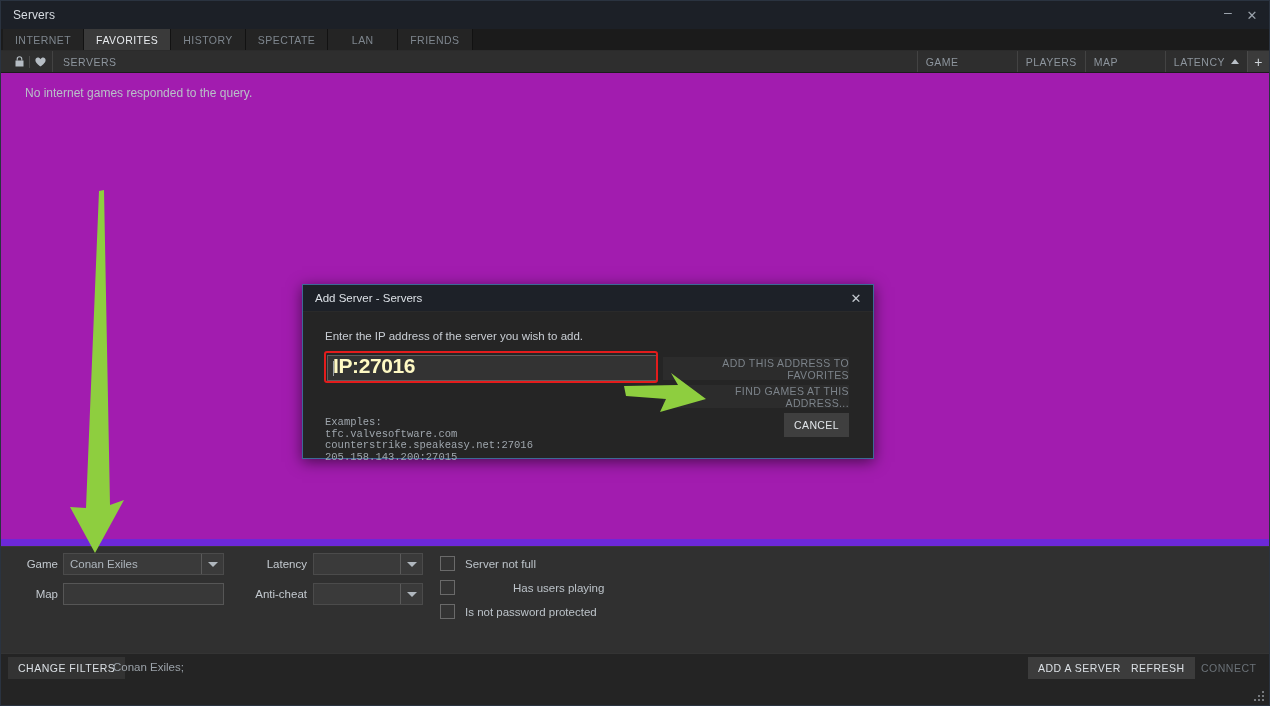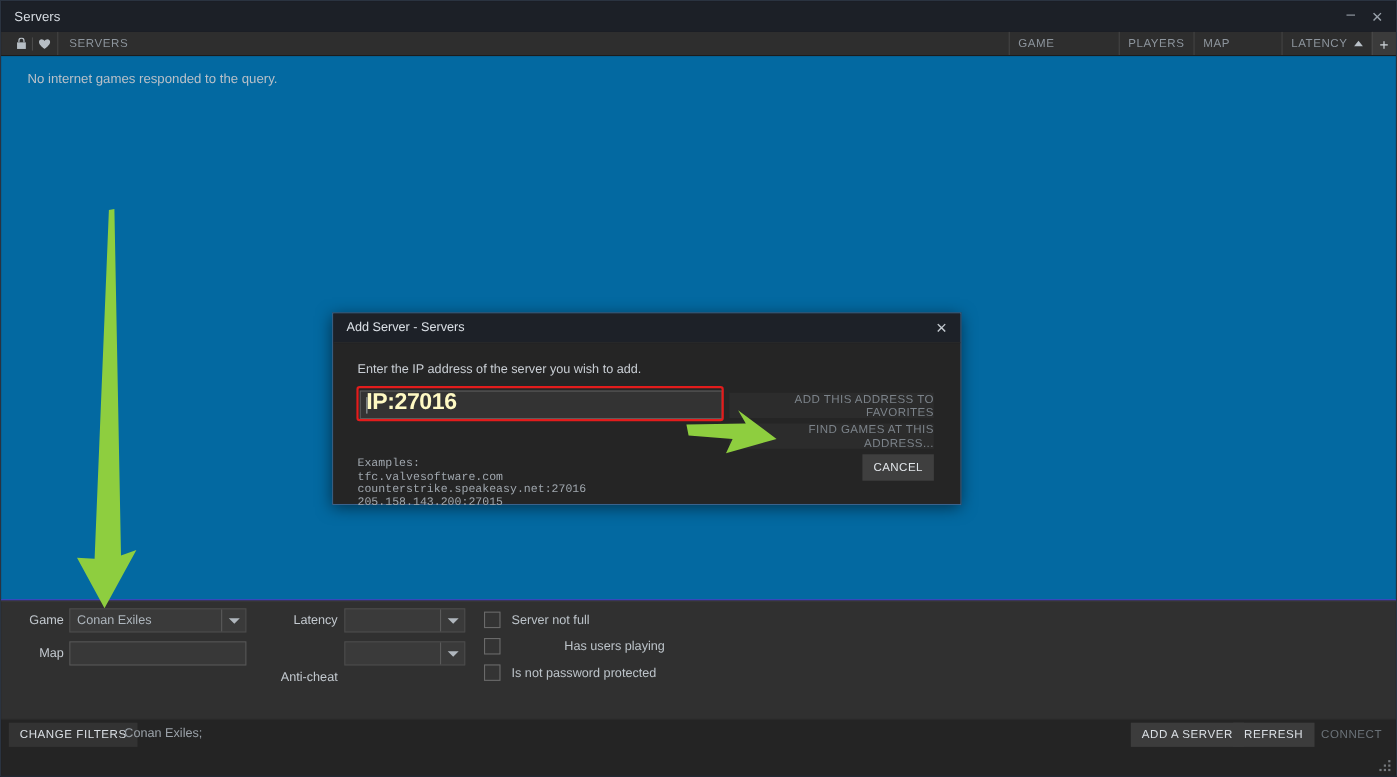--- a/index.html
+++ b/index.html
@@ -133,23 +133,23 @@
   .sortcaret {
     width: 0; height: 0;
     border-left: 4px solid transparent;
     border-right: 4px solid transparent;
     border-bottom: 5px solid #b9c0c7;
   }
 
   
   .listarea {
     flex: 1 1 auto;
-    background: #0369a1;
-    position: relative;
-    border-bottom: 1px solid #6d28d9;
+    background: #a21caf;
+    position: relative;
+    border-bottom: 7px solid #6d28d9;
   }
   .empty-msg {
     position: absolute;
     left: 24px; top: 13px;
     font-size: 12px;
     color: #b9c0c8;
   }
 
   
   .filters {
@@ -211,21 +211,21 @@
     color: #bcc3c9;
   }
 
   
   #f-game-label   { position:absolute; left: 14px;  top: 558px; width: 44px; }
   #f-game-combo   { position:absolute; left: 63px;  top: 553px; width: 161px; }
   #f-map-label    { position:absolute; left: 14px;  top: 588px; width: 44px; }
   #f-map-input    { position:absolute; left: 63px;  top: 583px; width: 161px; }
   #f-lat-label    { position:absolute; left: 245px; top: 558px; width: 62px; }
   #f-lat-combo    { position:absolute; left: 313px; top: 553px; width: 110px; }
-  #f-ac-label     { position:absolute; left: 245px; top: 588px; width: 62px; margin-top: 22px; }
+  #f-ac-label     { position:absolute; left: 245px; top: 588px; width: 62px; }
   #f-ac-combo     { position:absolute; left: 313px; top: 583px; width: 110px; }
   #chk-0          { position:absolute; left: 440px; top: 556px; }
   #chk-1          { position:absolute; left: 440px; top: 580px; gap: 48px; }
   #chk-2          { position:absolute; left: 440px; top: 604px; }
 
   
   .bottombar {
     flex: 0 0 52px;
     background: #242424;
     position: relative;
@@ -391,20 +391,28 @@
 <div id="window">
 
   <div class="titlebar">
     <div class="titlebar-text">Servers</div>
     <div class="titlebar-controls">
       <div class="tb-btn min">–</div>
       <div class="tb-btn">✕</div>
     </div>
   </div>
 
+  <div class="tabbar">
+    <div class="tab">INTERNET</div>
+    <div class="tab active">FAVORITES</div>
+    <div class="tab">HISTORY</div>
+    <div class="tab">SPECTATE</div>
+    <div class="tab">LAN</div>
+    <div class="tab">FRIENDS</div>
+  </div>
 
   <div class="colheader">
     <div class="col col-icons">
       <div class="ic">
         <svg width="9" height="11" viewBox="0 0 9 11" aria-hidden="true">
           <rect x="0.5" y="4.5" width="8" height="6" fill="#b6bdc4"></rect>
           <path d="M2.2 4.5 V3 a2.3 2.3 0 0 1 4.6 0 V4.5" fill="none" stroke="#b6bdc4" stroke-width="1.1"></path>
         </svg>
       </div>
       <div class="sep"></div>

